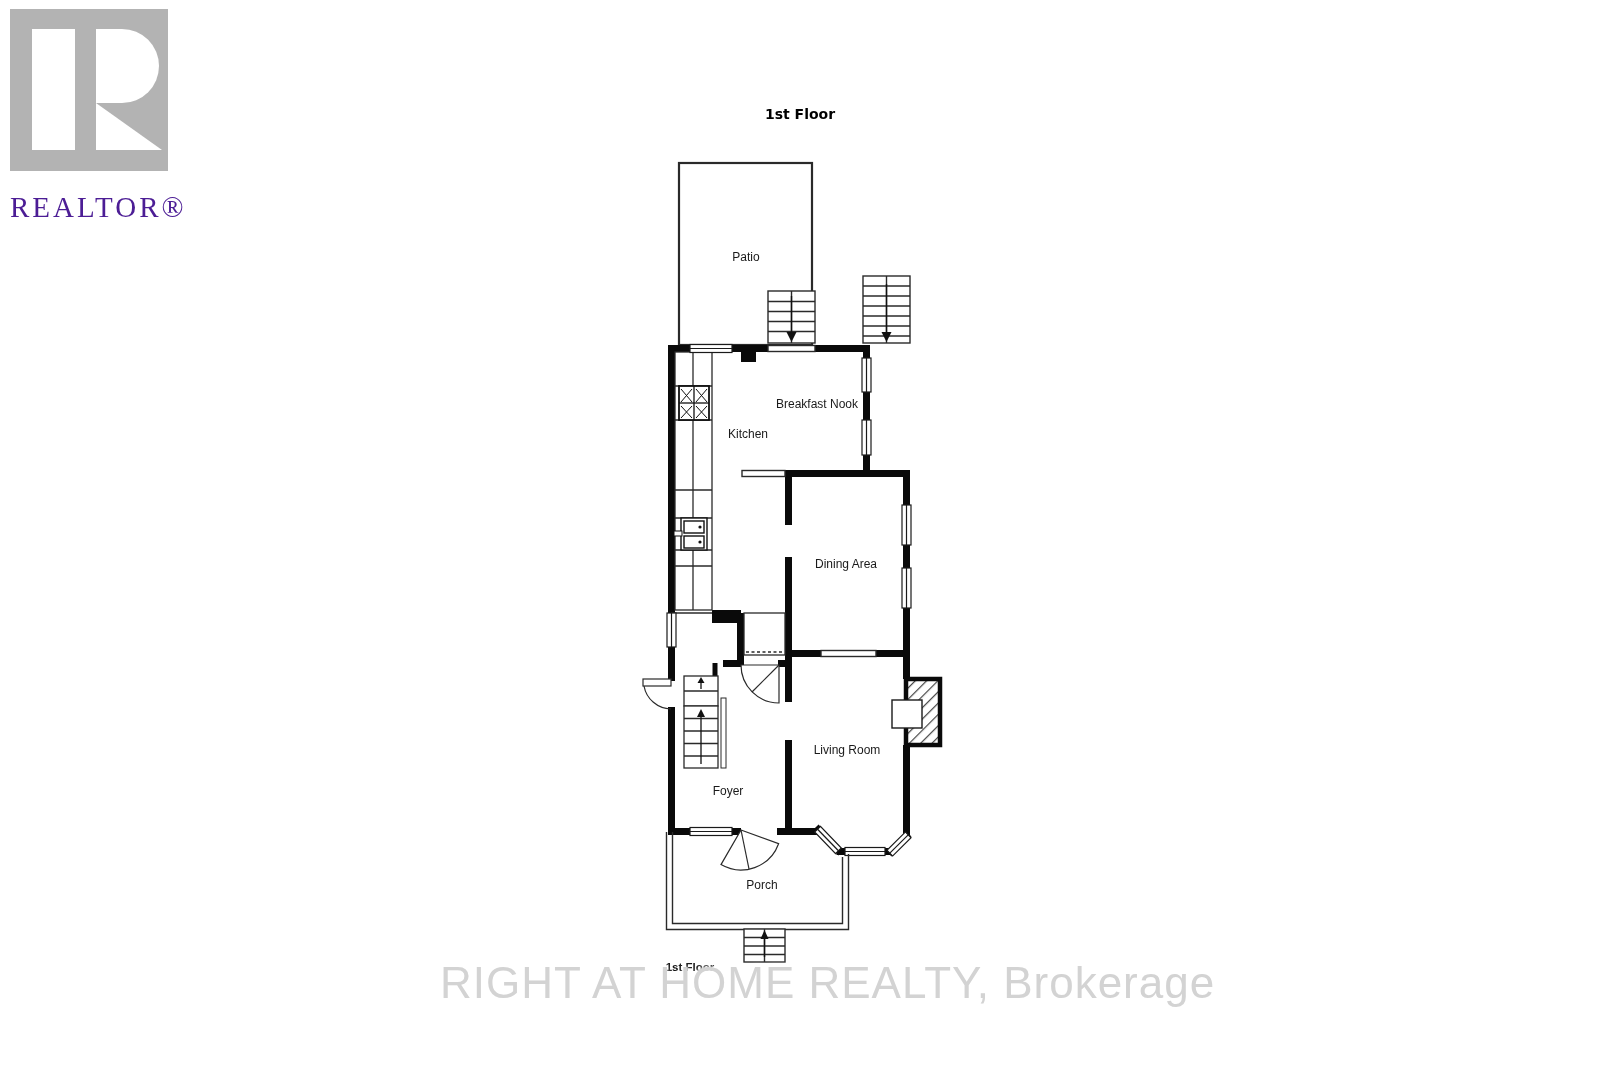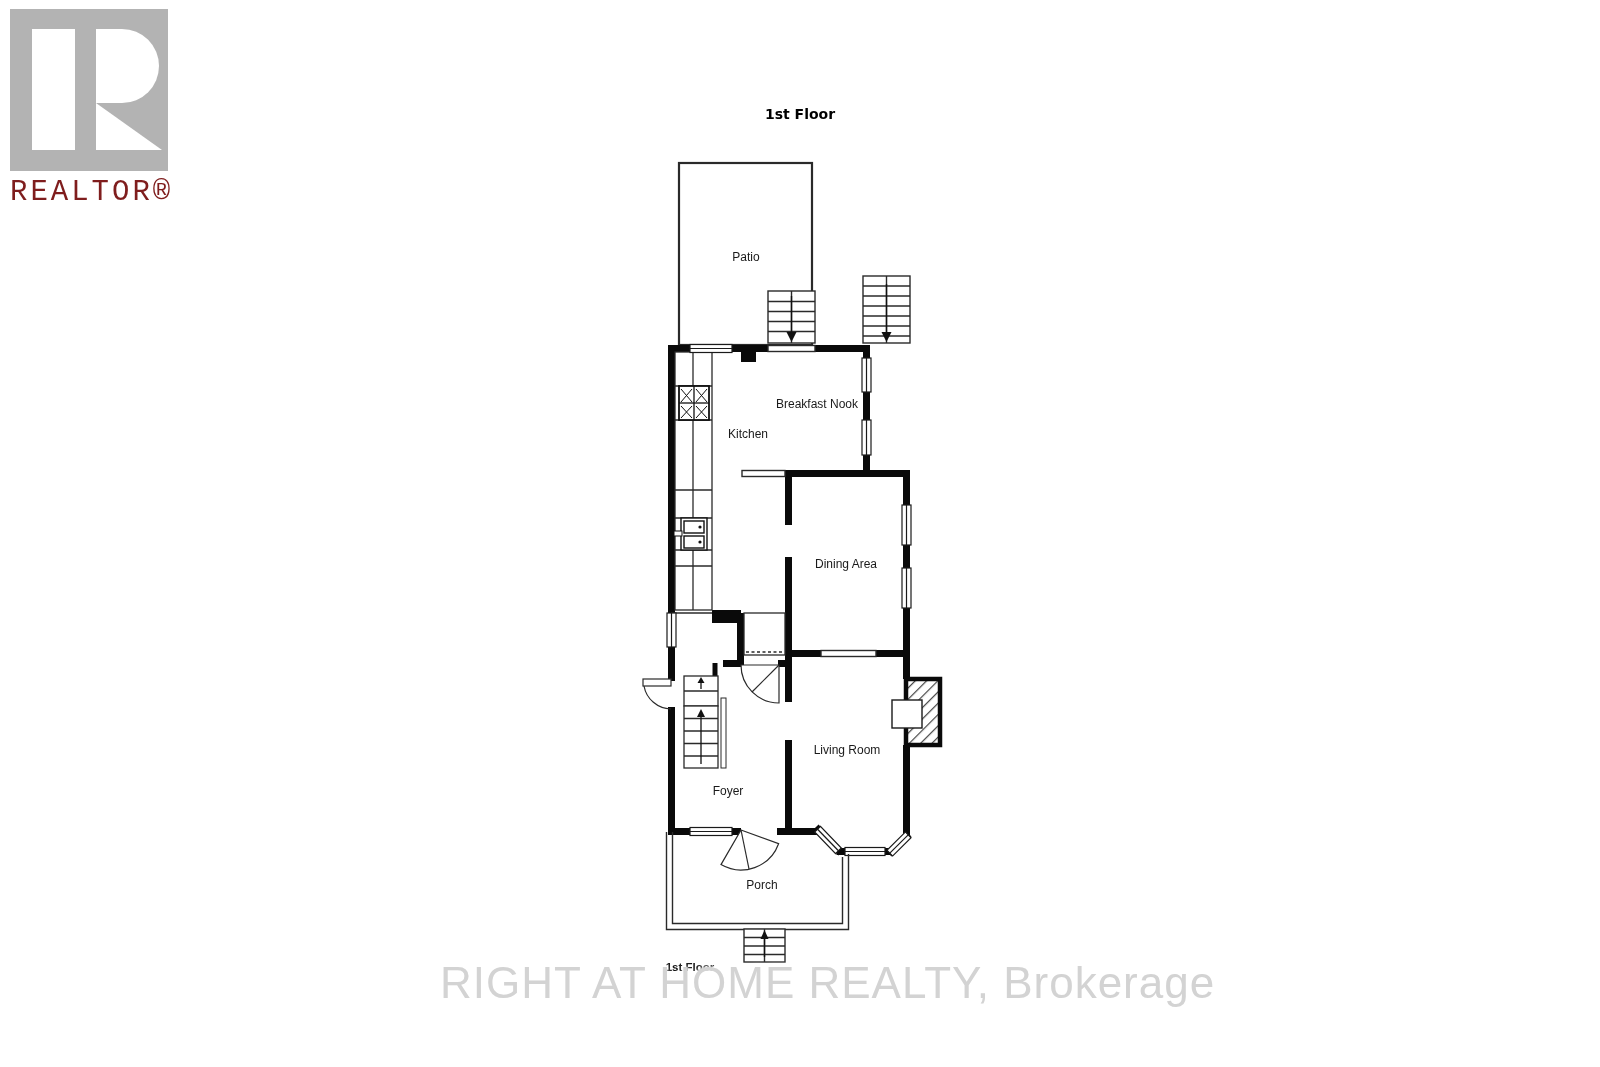--- a/index.html
+++ b/index.html
@@ -2,22 +2,22 @@
 <html><head>
 <meta charset="utf-8">
 <style>
   html,body{margin:0;padding:0;}
   body{
     width:1600px;height:1067px;position:relative;overflow:hidden;
     background:#ffffff;font-family:"Liberation Sans",sans-serif;
   }
   .logo-wrap{position:absolute;left:10px;top:9px;width:180px;}
   .logo-text{
-    margin-top:1px;font-size:29px;color:#7f1d1d;letter-spacing:3px;
-    font-family:Liberation Mono, monospace;white-space:nowrap;
+    margin-top:16px;font-size:29px;color:#4c1d95;letter-spacing:3px;
+    font-family:Liberation Serif, serif;white-space:nowrap;
   }
   .plan-title{
     position:absolute;left:700px;top:106px;width:200px;text-align:center;
     font-family:"DejaVu Sans",sans-serif;font-weight:bold;font-size:14px;color:#000;
   }
   .plan-svg{position:absolute;left:0;top:0;}
   .watermark{
     position:absolute;left:440px;top:958px;width:680px;text-align:right;
     font-size:44px;color:#d3d3d3;white-space:nowrap;letter-spacing:1px;
     text-shadow:0 0 6px #ffffff, 0 0 2px #ffffff;

